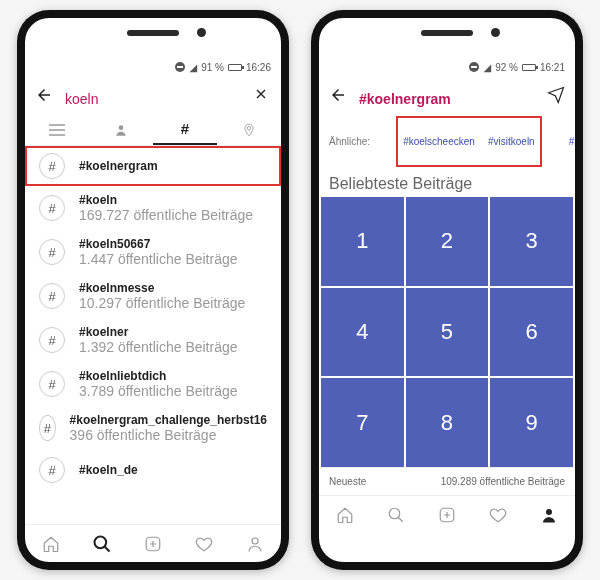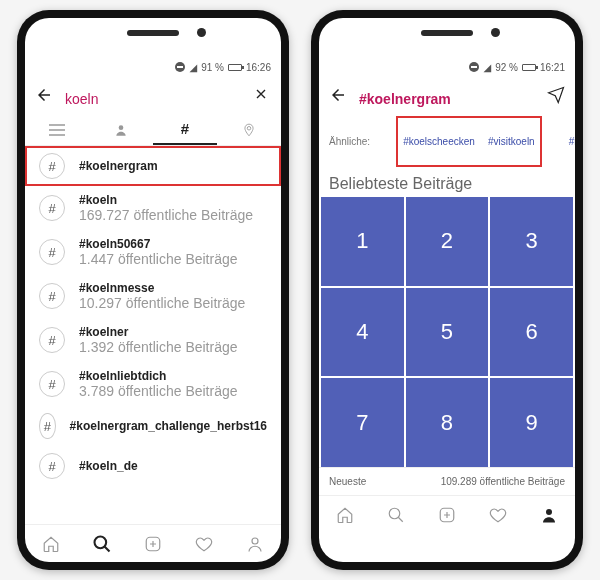--- a/index.html
+++ b/index.html
@@ -228,20 +228,21 @@
           <div class="hash-bullet">#</div>
           <div class="txt">
             <span class="tag">#koelnliebtdich</span>
             <span class="sub">3.789 öffentliche Beiträge</span>
           </div>
         </div>
         <div class="row">
           <div class="hash-bullet">#</div>
           <div class="txt">
             <span class="tag">#koelnergram_challenge_herbst16</span>
+            <span class="sub">396 öffentliche Beiträge</span>
           </div>
         </div>
         <div class="row">
           <div class="hash-bullet">#</div>
           <div class="txt">
             <span class="tag">#koeln_de</span>
           </div>
         </div>
       </div>
     <div class="bottom-nav">

